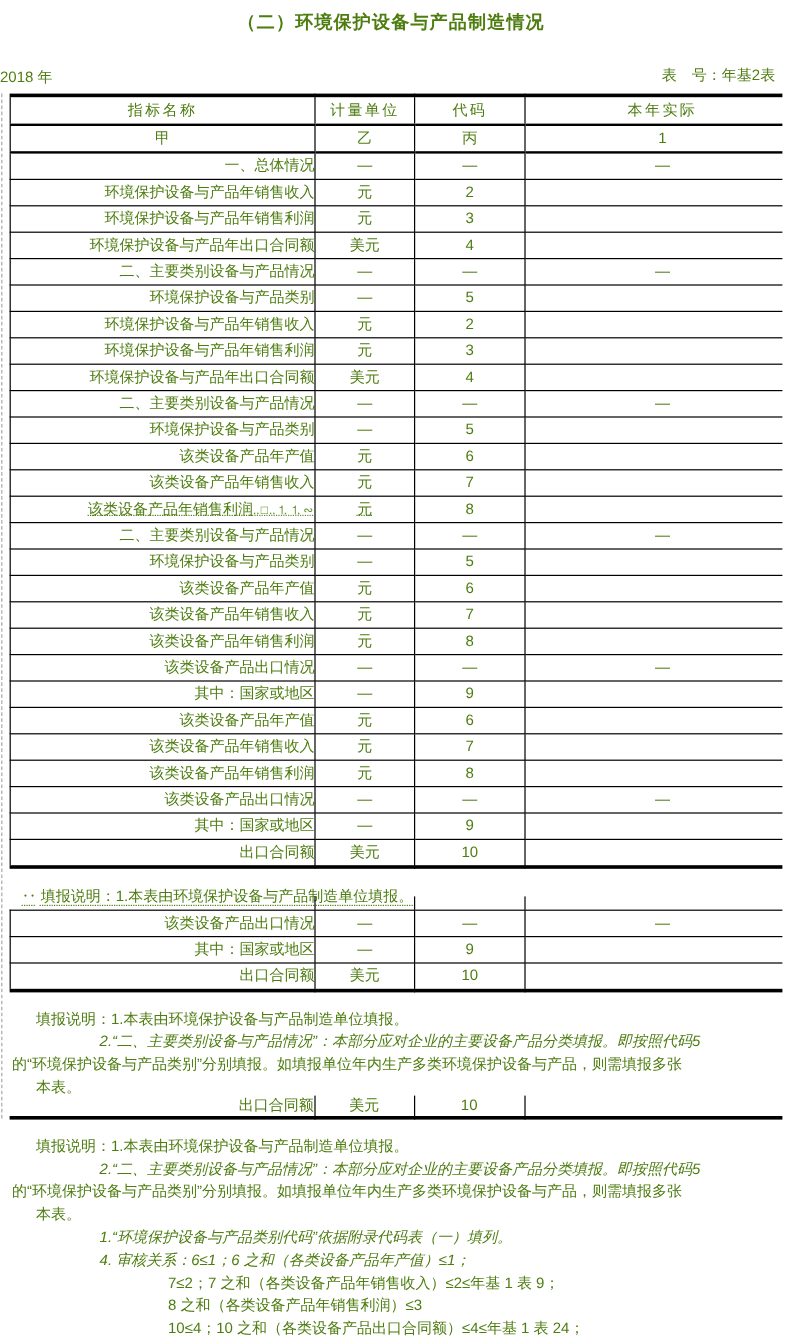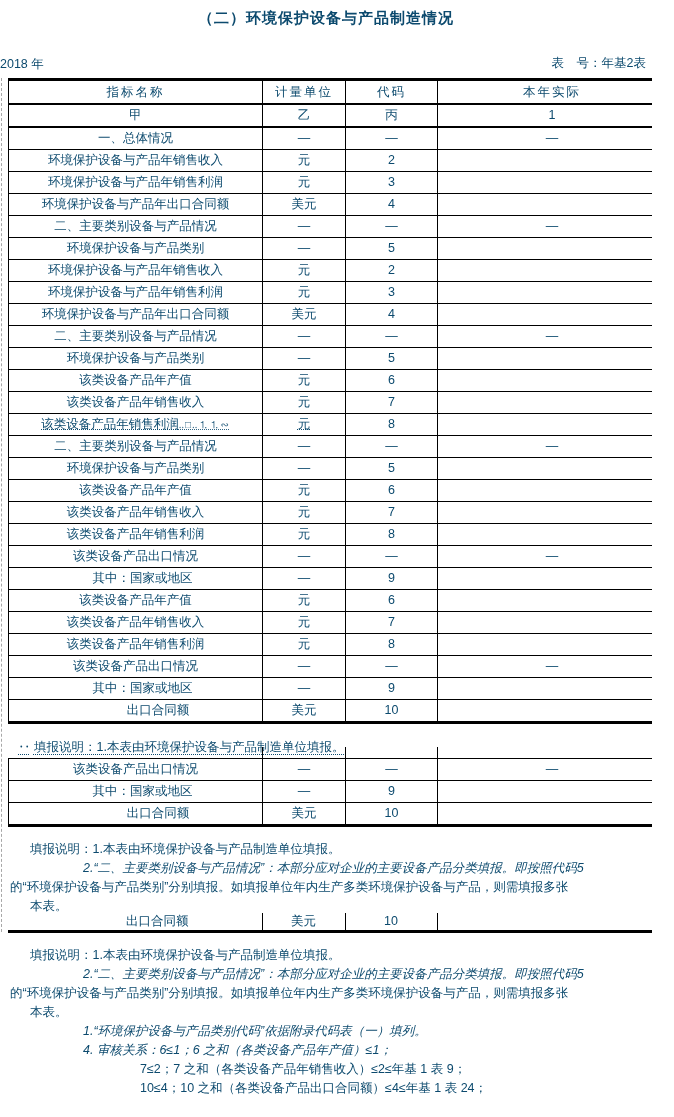--- a/index.html
+++ b/index.html
@@ -1,34 +1,34 @@
 <!DOCTYPE html>
 <html><head>
 <meta charset="utf-8">
 <style>
   html,body{margin:0;padding:0;background:#fff;}
-  .page{position:relative;width:652px;height:1117px;background:#fff;color:#0c4a6e;
+  .page{position:relative;width:652px;height:1117px;background:#fff;color:#4d7c0f;
         font-family:"Liberation Sans",sans-serif;overflow:hidden;border-radius:11px;}
 
   .edge{position:absolute;top:78px;height:854px;width:0;border-left:1px dashed #a8a8a8;}
   .edge-left{left:1px;}
   .edge-right{left:670px;}
 
   .title{position:absolute;top:9px;left:0;right:0;text-align:center;
          font-size:15px;font-weight:bold;letter-spacing:1px;}
   .year{position:absolute;top:56px;left:0;right:0;text-align:left;font-size:12.5px;}
   .form-no{position:absolute;top:55px;right:6px;font-size:12.5px;}
 
   table.data-table{position:absolute;left:8px;width:658px;border-collapse:collapse;
         table-layout:fixed;font-size:12.5px;}
   table.data-table th,table.data-table td{border:1px solid #000;height:21px;padding:0;
         overflow:hidden;white-space:nowrap;vertical-align:middle;line-height:1;}
   table.data-table th{font-weight:normal;text-align:center;height:22px;letter-spacing:2px;}
   td.cell-c{text-align:center;}
-  td.cell-name{text-align:center;padding-left:6px;}
+  td.cell-name{text-align:right;padding-left:6px;}
   td.cell-name.ind1{padding-left:14px;}
   td.cell-name.ind2{padding-left:45px;}
 
   #main-table{top:78px;border-top:3px solid #000;border-bottom:3px solid #000;}
   #main-table thead tr.header th{border-bottom:2px solid #000;}
   #main-table thead tr.subheader td{border-bottom:2px solid #000;}
   #main-table tr.seam td:nth-child(1),
   #main-table tr.seam td:nth-child(2){text-decoration:underline dotted 1px;}
   .seam-artifact{font-size:10px;opacity:.85;letter-spacing:1px;}
 
@@ -314,16 +314,17 @@
   </table>
 
   <div id="notes-2" class="notes">
       <div class="note-line nl-l1">填报说明：1.本表由环境保护设备与产品制造单位填报。</div>
       <div class="note-line nl-l2">2.“二、主要类别设备与产品情况”：本部分应对企业的主要设备产品分类填报。即按照代码5</div>
       <div class="note-line nl-l0">的“环境保护设备与产品类别”分别填报。如填报单位年内生产多类环境保护设备与产品，则需填报多张</div>
       <div class="note-line nl-l1">本表。</div>
       <div class="note-line nl-l2">1.“环境保护设备与产品类别代码”依据附录代码表（一）填列。</div>
       <div class="note-line nl-l2">4. 审核关系：6≤1；6 之和（各类设备产品年产值）≤1；</div>
       <div class="note-line nl-l3">7≤2；7 之和（各类设备产品年销售收入）≤2≤年基 1 表 9；</div>
+      <div class="note-line nl-l3">8 之和（各类设备产品年销售利润）≤3</div>
       <div class="note-line nl-l3">10≤4；10 之和（各类设备产品出口合同额）≤4≤年基 1 表 24；</div>
     </div>
 
 </div>
 
 </body></html>

